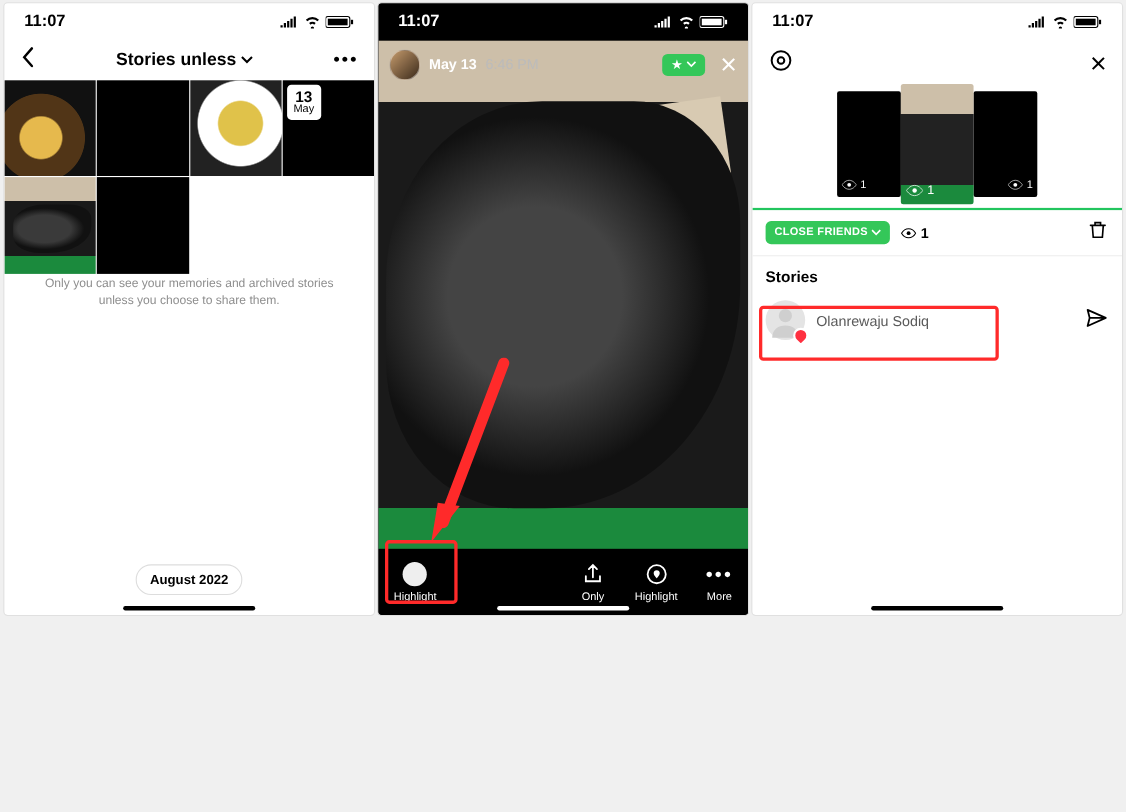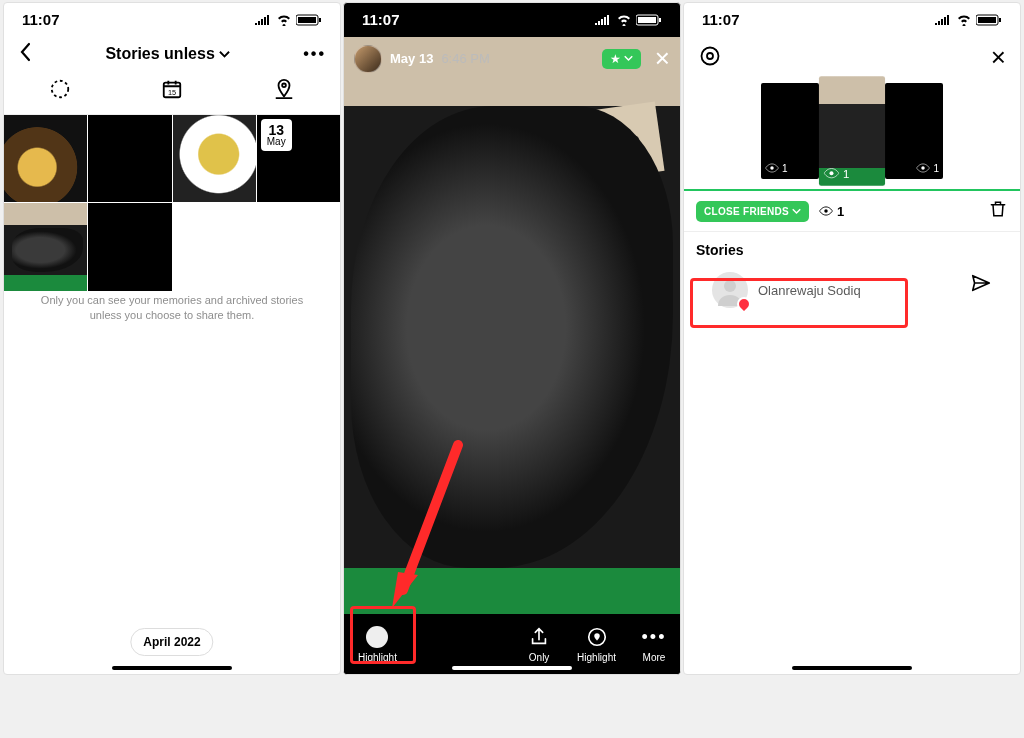--- a/index.html
+++ b/index.html
@@ -1,17 +1,17 @@
 <!DOCTYPE html>
 <html><head>
 <meta charset="utf-8">
 <style>
 * { margin: 0; padding: 0; box-sizing: border-box; font-family: -apple-system, Helvetica, Arial, sans-serif; }
 body { background: #f0f0f0; width: 1024px; height: 738px; overflow: hidden; }
-.container { display: flex; width: 1020px; height: 673px; margin: 2px; }
+.container { display: flex; width: 1020px; height: 558px; margin: 2px; }
 .phone { flex: 1; height: 100%; background: #fff; position: relative; border: 1px solid #e0e0e0; border-radius: 4px; overflow: hidden; margin: 0 1px; }
 
 
 .status-bar { display: flex; justify-content: space-between; align-items: center; padding: 8px 18px 4px; font-size: 15px; font-weight: 600; color: #000; }
 .phone.dark .status-bar { color: #fff; }
 .status-right { display: flex; gap: 4px; align-items: center; }
 .status-right svg { height: 12px; }
 
 
 .s1-header { display: flex; align-items: center; justify-content: space-between; padding: 10px 14px 6px; }
@@ -49,21 +49,21 @@
 
 
 .s3-header { display:flex; justify-content:space-between; align-items:center; padding:10px 14px 4px; }
 .s3-thumbs { display:flex; justify-content:center; gap:4px; padding:6px 0 10px; }
 .s3-thumb { width:58px; height:96px; background:#000; border-radius:2px; position:relative; font-size:10px; color:#fff; }
 .s3-thumb.center { transform: scale(1.14); z-index:2; background: linear-gradient(180deg,#cdbfa9 0 25%,#222 25% 84%,#1b8a3d 84% 100%); }
 .s3-eye { position:absolute; bottom:4px; left:4px; display:flex; align-items:center; gap:3px; font-size:10px; }
 .s3-row { display:flex; align-items:center; justify-content:space-between; padding:8px 12px; border-top:2px solid #22c55e; border-bottom:1px solid #eee; }
 .cf-badge { background:#34c759; color:#fff; font-size:10px; font-weight:700; padding:5px 8px; border-radius:5px; display:flex; align-items:center; gap:3px; letter-spacing:.3px; }
 .s3-viewers { padding:10px 12px 6px; font-size:14px; font-weight:700; }
-.s3-item { display:flex; justify-content:space-between; padding:8px 28px; }
+.s3-item { display:flex; align-items:center; justify-content:space-between; padding:8px 12px; }
 .s3-item-l { display:flex; align-items:center; gap:10px; position:relative; }
 .s3-av { width:36px; height:36px; border-radius:50%; background:#e4e4e4; position:relative; }
 .s3-heart { position:absolute; right:-3px; bottom:-3px; width:14px; height:14px; background:#ff3040; border-radius:50% 50% 50% 0; transform:rotate(-45deg); border:2px solid #fff; }
 .eye-ico { width:14px; height:14px; }
 </style>
 </head>
 <body>
 
 <div class="container">
 
@@ -93,59 +93,38 @@
     </span>
     <span class="s1-title">
       <span>Stories unless</span>
       <svg width="11" height="11" viewBox="0 0 12 8">
             <path d="M1 1l5 5 5-5" stroke="#000" stroke-width="2" fill="none"></path>
           </svg>
     </span>
     <span style="letter-spacing:2px;font-weight:700;">•••</span>
   </div>
 
-  <div class="s1-tabs">
-    <span>
-      <svg width="22" height="22" viewBox="0 0 24 24">
-            <circle cx="12" cy="12" r="9" stroke="#000" stroke-width="2" fill="none" stroke-dasharray="3 3"></circle>
-          </svg>
-    </span>
-    <span>
-      <svg width="22" height="22" viewBox="0 0 24 24">
-            <rect x="3" y="5" width="18" height="16" rx="2" stroke="#000" stroke-width="2" fill="none"></rect>
-            <path d="M3 9h18M8 3v4M16 3v4" stroke="#000" stroke-width="2"></path>
-            <text x="12" y="18" font-size="8" text-anchor="middle" fill="#000">15</text>
-          </svg>
-    </span>
-    <span>
-      <svg width="22" height="22" viewBox="0 0 24 24">
-            <path d="M12 2a6 6 0 00-6 6c0 4.5 6 12 6 12s6-7.5 6-12a6 6 0 00-6-6z" stroke="#000" stroke-width="2" fill="none"></path>
-            <circle cx="12" cy="8" r="2" stroke="#000" stroke-width="2" fill="none"></circle>
-            <path d="M3 22h18" stroke="#000" stroke-width="2"></path>
-          </svg>
-    </span>
-  </div>
 
   <div class="s1-grid">
     <div class="s1-cell food1"></div>
     <div class="s1-cell"></div>
     <div class="s1-cell food2"></div>
     <div class="s1-cell">
       <div class="s1-datechip">
         <div class="d">13</div>
         <div>May</div>
       </div>
     </div>
     <div class="s1-cell shoe"></div>
     <div class="s1-cell"></div>
   </div>
 
   <div class="s1-note">Only you can see your memories and archived stories unless you choose to share them.</div>
 
-  <div class="s1-month-pill">April 2022</div>
+  <div class="s1-month-pill">August 2022</div>
   <div class="home-ind"></div>
 </div>
 
 <div class="phone dark">
   <div class="status-bar">
     <span>11:07</span>
     <span class="status-right">
       <svg viewBox="0 0 18 12">
             <path d="M1 9h2v2H1zM4 7h2v4H4zM7 5h2v6H7zM10 3h2v8h-2zM13 1h2v10h-2z" fill="currentColor"></path>
           </svg>

